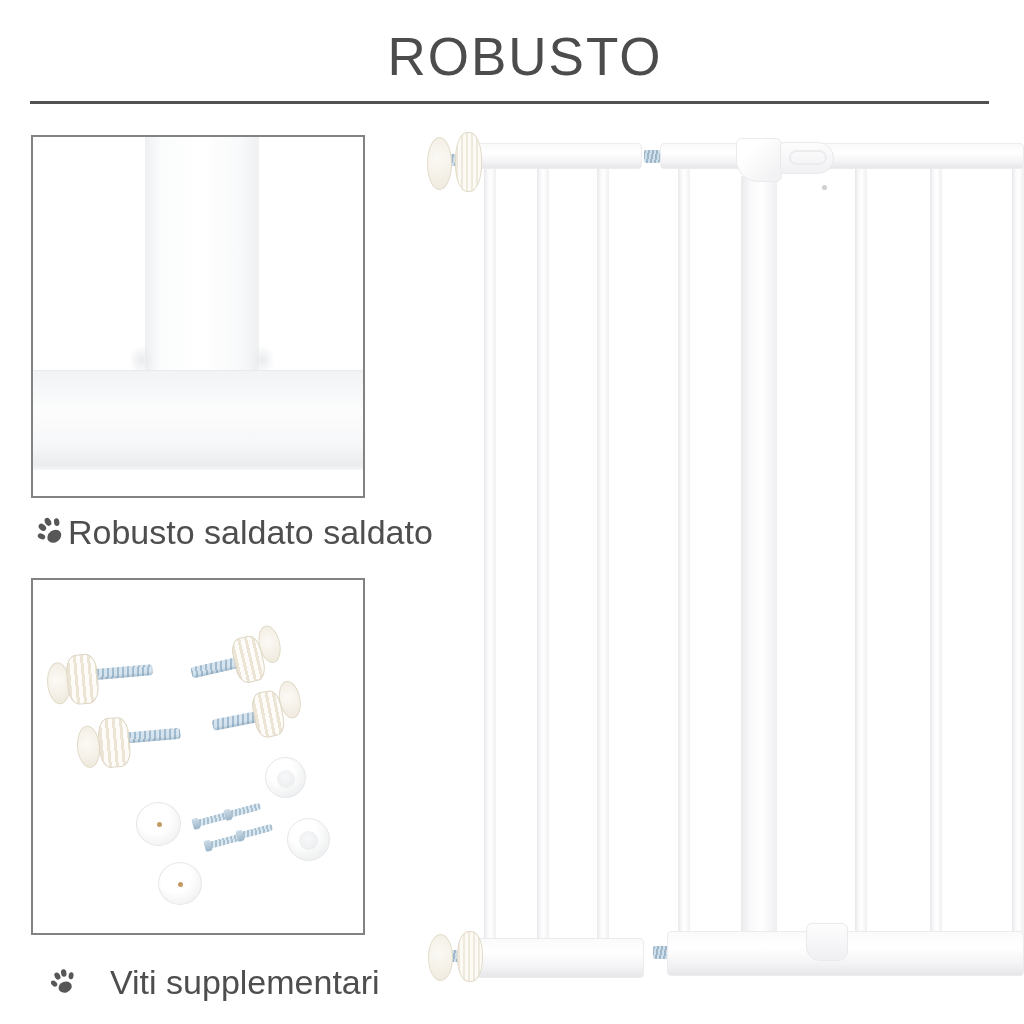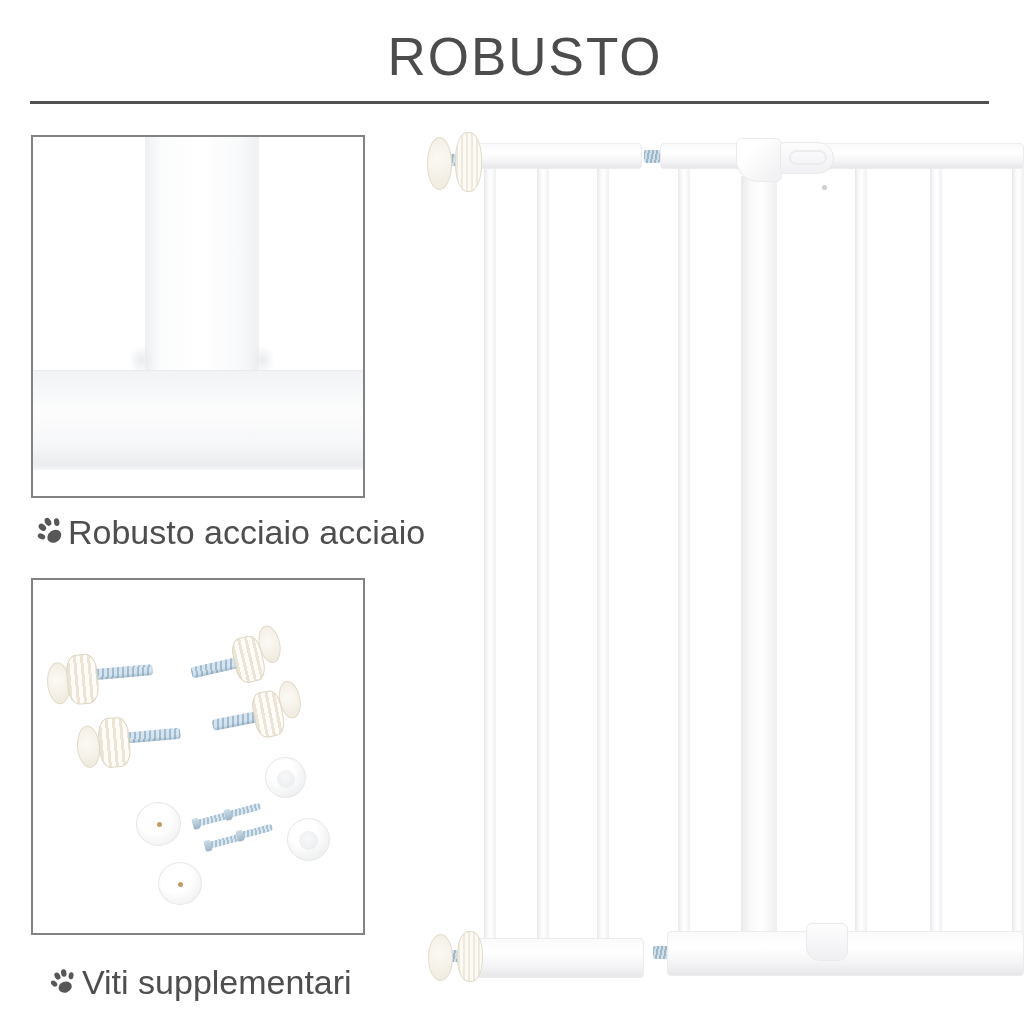--- a/index.html
+++ b/index.html
@@ -45,21 +45,21 @@
   .weld-fillet {
     position: absolute; width: 26px; height: 30px; top: 208px;
     background: radial-gradient(ellipse at center, #e9ebed 0%, rgba(255,255,255,0) 70%);
   }
   
   .caption {
     position: absolute; display: flex; align-items: center;
     color: #4e4e4e; font-size: 34px; line-height: 40px; white-space: nowrap;
   }
   .cap1 { left: 36px; top: 512px; gap: 2px; }
-  .cap2 { left: 50px; top: 962px; gap: 5px; }
+  .cap2 { left: 50px; top: 962px; gap: 33px; }
   .paw { flex: 0 0 auto; }
   
   .g-bar {
     position: absolute; width: 12px;
     background: linear-gradient(to right, #e8e8eb, #f9f9fb 30%, #ffffff 55%, #eff0f2 100%);
     border-radius: 2px;
   }
   .g-rail {
     position: absolute;
     background: linear-gradient(to bottom, #fafafb, #ffffff 35%, #f4f4f6 72%, #e7e7ea 100%);
@@ -190,21 +190,21 @@
     <div class="weld-fillet" style="left:96px;"></div>
     <div class="weld-fillet" style="left:216px;"></div>
     <div class="weld-rail-top"></div>
     <div class="weld-rail-front"></div>
   </div>
 
   <div class="caption cap1">
     <svg class="paw" width="30" height="30" viewBox="0 0 100 100" style="transform:rotate(-38deg)">
         <use href="#pawprint"></use>
       </svg>
-    <span>Robusto acciaio acciaio</span>
+    <span>Robusto saldato saldato</span>
   </div>
 
   <div class="inset inset-hw">
 
     <div class="hw-spindle" style="left:14px;top:70px;width:122px;height:58px;transform:rotate(-5deg)">
       <span class="hw-rod" style="left:46px;top:18px;width:60px;height:11px"></span>
       <span class="hw-disc" style="left:0;top:8px;width:23px;height:42px"></span>
       <span class="hw-knob" style="left:20px;top:2px;width:31px;height:50px"></span>
     </div>
 

